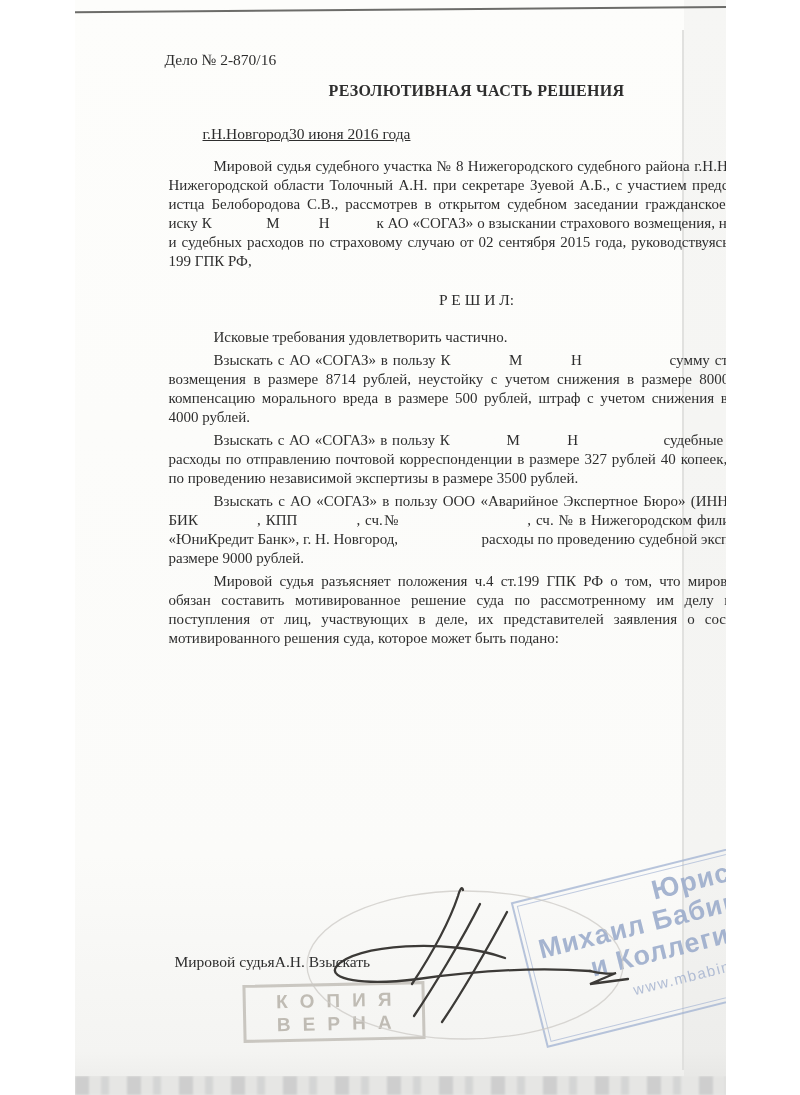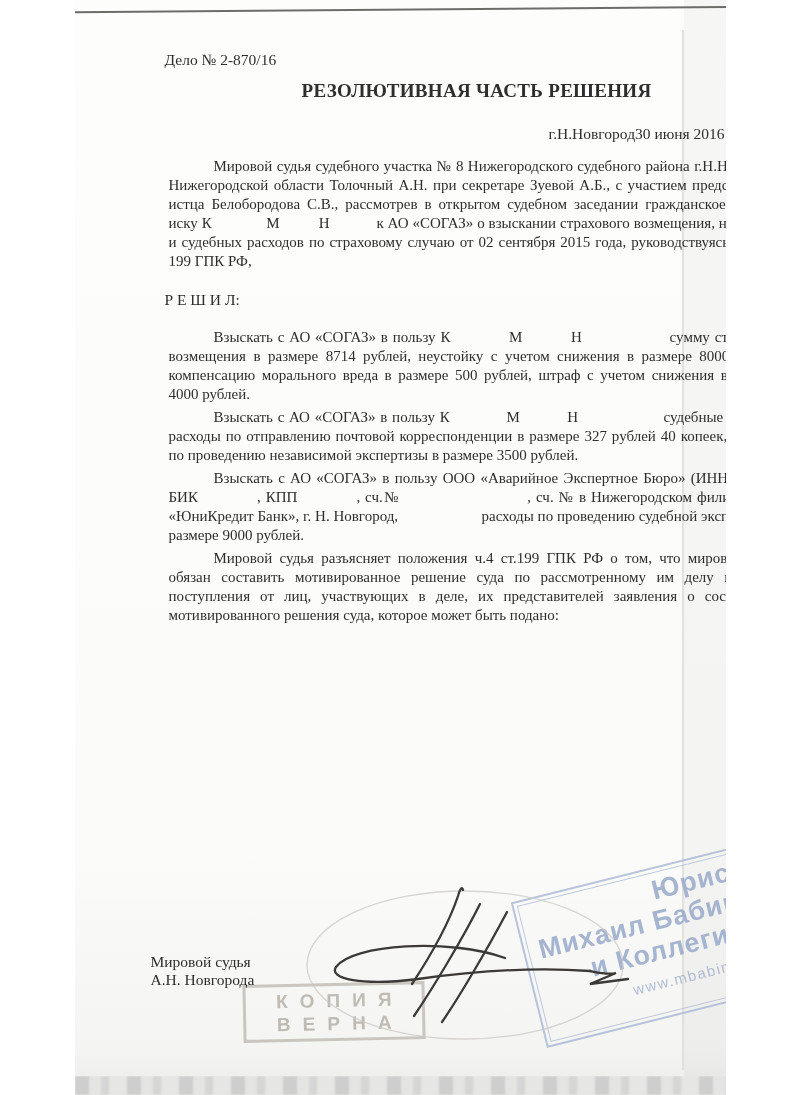--- a/index.html
+++ b/index.html
@@ -36,29 +36,29 @@
       rgba(110,112,118,.22) 0 14px, rgba(110,112,118,.03) 14px 26px,
       rgba(110,112,118,.16) 26px 34px, rgba(110,112,118,.02) 34px 52px);
     filter:blur(1px);
   }
   
   .content{
     position:absolute;left:90px;top:50px;width:624px;
     font-size:15px;line-height:19px;text-align:justify;
   }
   .case-number{margin-bottom:12px;font-size:15.5px;}
-  .doc-title{text-align:center;font-size:19px;font-weight:700;letter-spacing:.3px;line-height:19px;}
-  .place-date{display:flex;justify-content:flex-end;margin:24px 0 14px;padding:0 32px 0 38px;font-size:15.5px;}
+  .doc-title{text-align:center;font-size:16px;font-weight:700;letter-spacing:.3px;line-height:19px;}
+  .place-date{display:flex;justify-content:flex-start;margin:24px 0 14px;padding:0 32px 0 38px;font-size:15.5px;text-decoration:underline;}
   p.para{margin:4px;text-indent:45px;}
-  .resolved{text-align:left;margin:19px 0 19px;font-size:15.5px;}
+  .resolved{text-align:center;margin:19px 0 19px;font-size:15.5px;}
   
   .sign-row{
-    position:absolute;left:76px;right:86px;top:953px;
+    position:absolute;left:100px;right:86px;top:953px;
     display:flex;
-    font-size:15.5px;z-index:6;flex-direction:column;
+    font-size:15.5px;z-index:6;
   }
   
   .signature-svg{position:absolute;left:215px;top:880px;z-index:5;overflow:visible;}
   
   .copy-stamp{
     position:absolute;left:168px;top:983px;width:176px;height:52px;
     border:3px solid rgba(158,151,141,.5);
     transform:rotate(-1.2deg);
     display:flex;flex-direction:column;justify-content:center;
     z-index:2;
@@ -109,20 +109,21 @@
     <div class="case-number">Дело № 2-870/16</div>
     <div class="doc-title">
       <div>РЕЗОЛЮТИВНАЯ ЧАСТЬ РЕШЕНИЯ</div>
     </div>
     <div class="place-date">
       <span>г.Н.Новгород</span>
       <span>30 июня 2016 года</span>
     </div>
     <p class="para">Мировой судья судебного участка № 8 Нижегородского судебного района г.Н.Новгорода Нижегородской области Толочный А.Н. при секретаре Зуевой А.Б., с участием представителя истца Белобородова С.В., рассмотрев в открытом судебном заседании гражданское дело по иску К&nbsp;&nbsp;&nbsp;&nbsp;&nbsp;&nbsp;&nbsp;&nbsp;&nbsp;&nbsp;&nbsp;&nbsp;&nbsp;&nbsp;М&nbsp;&nbsp;&nbsp;&nbsp;&nbsp;&nbsp;&nbsp;&nbsp;&nbsp;&nbsp;Н&nbsp;&nbsp;&nbsp;&nbsp;&nbsp;&nbsp;&nbsp;&nbsp;&nbsp;&nbsp;&nbsp;&nbsp;к АО «СОГАЗ» о взыскании страхового возмещения, неустойки и судебных расходов по страховому случаю от 02 сентября 2015 года, руководствуясь ст.ст.98, 199 ГПК РФ,</p>
     <div class="resolved">Р Е Ш И Л:</div>
+    <p class="para">Исковые требования удовлетворить частично.</p>
     <p class="para">Взыскать с АО «СОГАЗ» в пользу К&nbsp;&nbsp;&nbsp;&nbsp;&nbsp;&nbsp;&nbsp;&nbsp;&nbsp;&nbsp;&nbsp;&nbsp;М&nbsp;&nbsp;&nbsp;&nbsp;&nbsp;&nbsp;&nbsp;&nbsp;&nbsp;&nbsp;Н&nbsp;&nbsp;&nbsp;&nbsp;&nbsp;&nbsp;&nbsp;&nbsp;&nbsp;&nbsp;&nbsp;&nbsp;&nbsp;&nbsp;&nbsp;&nbsp;&nbsp;&nbsp;сумму страхового возмещения в размере 8714 рублей, неустойку с учетом снижения в размере 8000 рублей, компенсацию морального вреда в размере 500 рублей, штраф с учетом снижения в размере 4000 рублей.</p>
     <p class="para">Взыскать с АО «СОГАЗ» в пользу К&nbsp;&nbsp;&nbsp;&nbsp;&nbsp;&nbsp;&nbsp;&nbsp;&nbsp;&nbsp;&nbsp;&nbsp;М&nbsp;&nbsp;&nbsp;&nbsp;&nbsp;&nbsp;&nbsp;&nbsp;&nbsp;&nbsp;Н&nbsp;&nbsp;&nbsp;&nbsp;&nbsp;&nbsp;&nbsp;&nbsp;&nbsp;&nbsp;&nbsp;&nbsp;&nbsp;&nbsp;&nbsp;&nbsp;&nbsp;&nbsp;судебные расходы: расходы по отправлению почтовой корреспонденции в размере 327 рублей 40 копеек, расходы по проведению независимой экспертизы в размере 3500 рублей.</p>
     <p class="para">Взыскать с АО «СОГАЗ» в пользу ООО «Аварийное Экспертное Бюро» (ИНН&nbsp;&nbsp;&nbsp;&nbsp;&nbsp;&nbsp;&nbsp;&nbsp;&nbsp;&nbsp;, БИК&nbsp;&nbsp;&nbsp;&nbsp;&nbsp;&nbsp;&nbsp;&nbsp;&nbsp;&nbsp;&nbsp;&nbsp;, КПП&nbsp;&nbsp;&nbsp;&nbsp;&nbsp;&nbsp;&nbsp;&nbsp;&nbsp;&nbsp;&nbsp;&nbsp;, сч.№&nbsp;&nbsp;&nbsp;&nbsp;&nbsp;&nbsp;&nbsp;&nbsp;&nbsp;&nbsp;&nbsp;&nbsp;&nbsp;&nbsp;&nbsp;&nbsp;&nbsp;&nbsp;&nbsp;&nbsp;&nbsp;&nbsp;&nbsp;&nbsp;&nbsp;&nbsp;, сч. № в Нижегородском филиале ЗАО «ЮниКредит Банк», г. Н. Новгород,&nbsp;&nbsp;&nbsp;&nbsp;&nbsp;&nbsp;&nbsp;&nbsp;&nbsp;&nbsp;&nbsp;&nbsp;&nbsp;&nbsp;&nbsp;&nbsp;&nbsp;&nbsp;&nbsp;&nbsp;&nbsp;&nbsp;расходы по проведению судебной экспертизы в размере 9000 рублей.</p>
     <p class="para">Мировой судья разъясняет положения ч.4 ст.199 ГПК РФ о том, что мировой судья обязан составить мотивированное решение суда по рассмотренному им делу в случае поступления от лиц, участвующих в деле, их представителей заявления о составлении мотивированного решения суда, которое может быть подано:</p>
   </div>
 
   <div class="copy-stamp">
     <div class="st-line">КОПИЯ</div>
     <div class="st-line">ВЕРНА</div>
   </div>
@@ -142,17 +143,17 @@
       <path d="M215,78 C160,58 62,64 46,87 C38,99 72,106 128,99 C185,91 245,87 300,91"></path>
       <path d="M122,104 C143,72 160,40 168,16 C170,9 172,6 173,10"></path>
       <path d="M190,24 C173,58 143,108 124,136"></path>
       <path d="M217,32 C199,66 170,116 152,142"></path>
       <path d="M300,91 C310,93 318,95 326,93 L300,104 L338,99"></path>
     </g>
   </svg>
 
   <div class="sign-row">
     <span>Мировой судья</span>
-    <span>А.Н. Новгорода</span>
+    <span>А.Н. Взыскать</span>
   </div>
 
   <div class="scan-band-bottom"></div>
 </div>
 
 </body></html>

